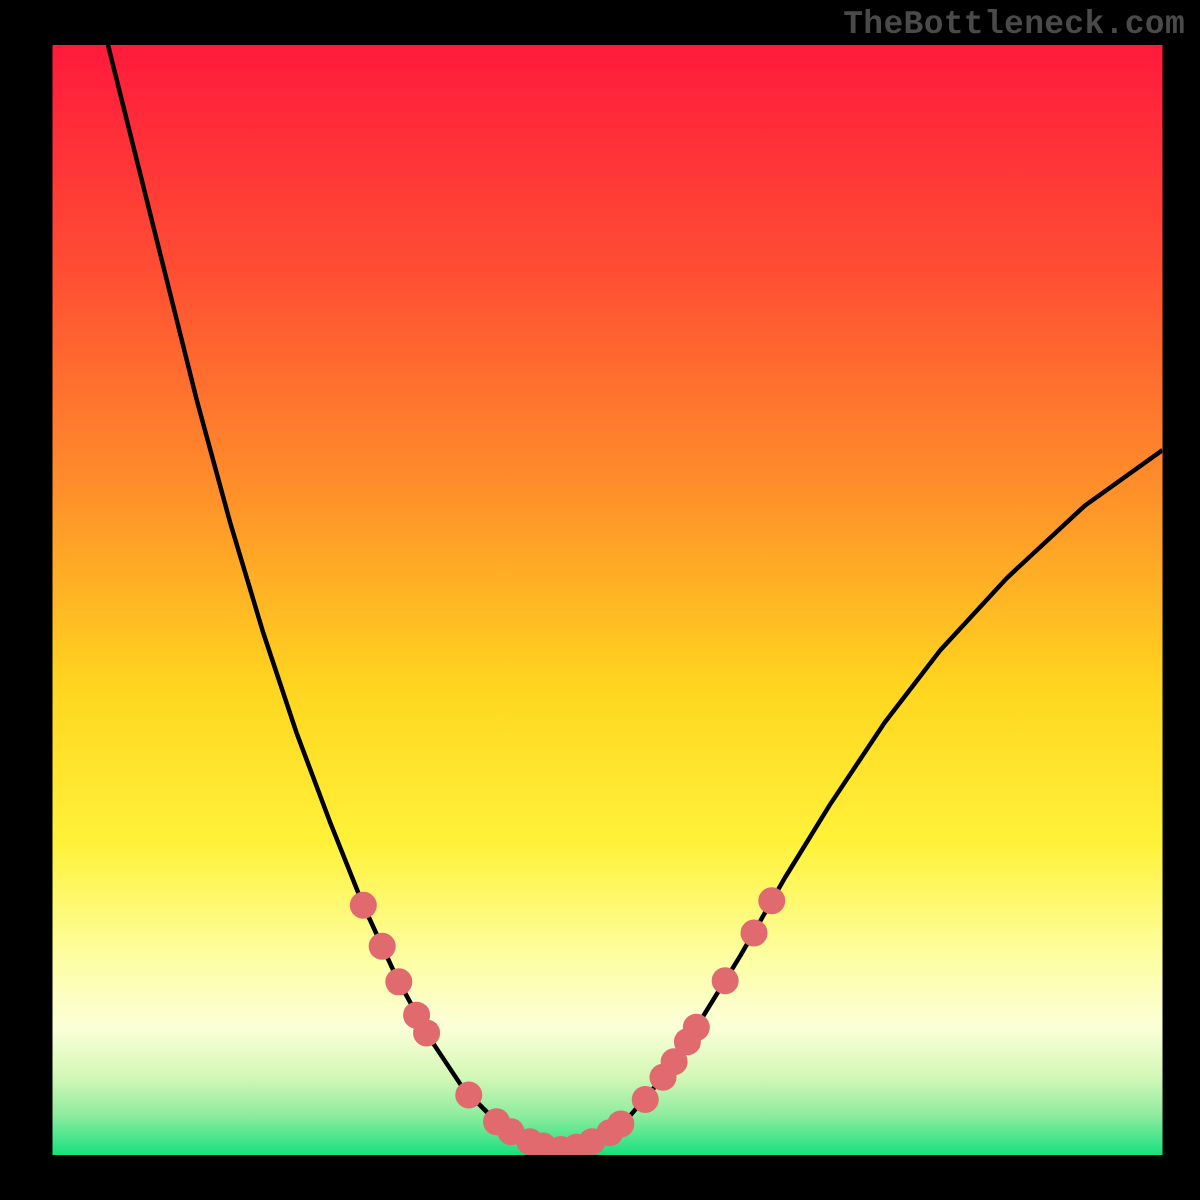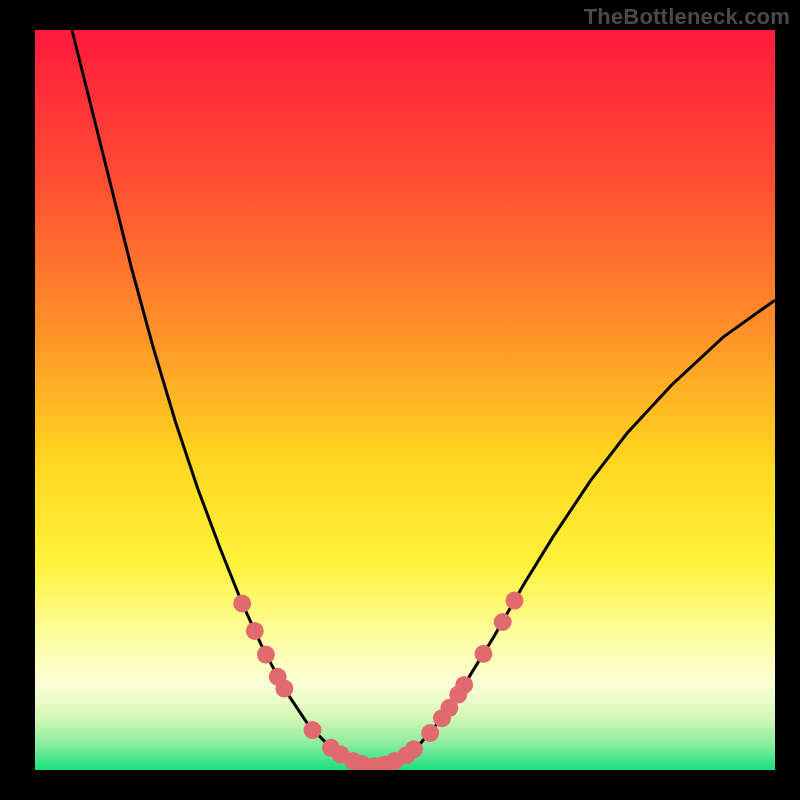--- a/index.html
+++ b/index.html
@@ -9,20 +9,21 @@
     height: 800px;
     background: #000;
     overflow: hidden;
     font-family: Arial, Helvetica, sans-serif;
   }
   .frame {
     position: relative;
     width: 800px;
     height: 800px;
     background: #000;
+    font-family: Liberation Mono, monospace;
   }
   .watermark {
     position: absolute;
     top: 4px;
     right: 10px;
     color: #4a4a4a;
     font-size: 22px;
     font-weight: 600;
     letter-spacing: 0.2px;
     z-index: 20;

